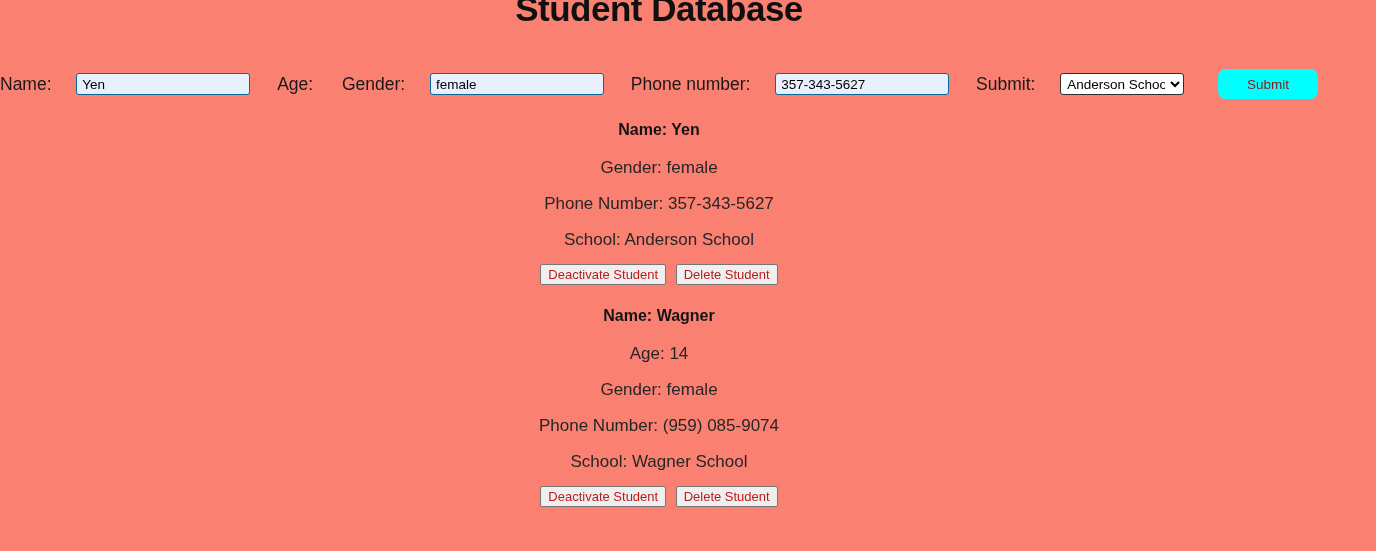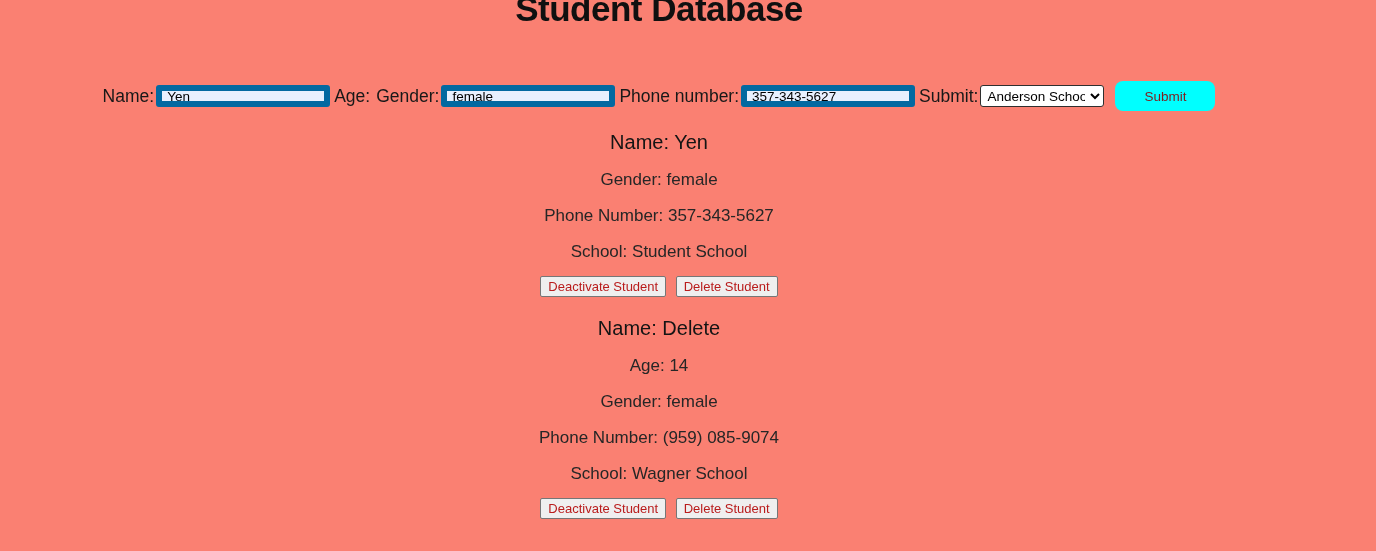--- a/index.html
+++ b/index.html
@@ -18,38 +18,38 @@
   .page-title {
     font-size: 35px;
     line-height: 37px;
     font-weight: 700;
     color: #101010;
     margin: -10px 0 0 0;
     letter-spacing: -0.5px;
   }
   
   .form-row {
-    margin-top: 54px;
+    margin-top: 42px;
     height: 30px;
     display: flex;
     align-items: center;
-    justify-content: center;
+    justify-content: space-between;
     white-space: nowrap;
   }
   .form-label {
     font-size: 17.5px;
     color: #181818;
     margin-left: 4px;
     margin-right: 2px;
   }
   .form-label:first-child { margin-left: 0; }
   .form-input {
     width: 174px;
     height: 22px;
-    border: 6px solid #0369a1;
+    border: 1px solid #0369a1;
     border-radius: 3px;
     background: #FFFFFF;
     font-family: "Liberation Sans", sans-serif;
     font-size: 13.5px;
     color: #000;
     padding: 1px 5px;
     outline: none;
   }
   .form-input.autofill { background: #E8F0FE; }
   .school-select {
@@ -70,23 +70,23 @@
     border: none;
     border-radius: 8px;
     background: #00FFFF;
     color: #7f1d1d;
     font-family: "Liberation Sans", sans-serif;
     font-size: 13.5px;
     cursor: pointer;
   }
   
   .student-name {
-    font-size: 20px;
+    font-size: 16px;
     line-height: 22px;
-    font-weight: 400;
+    font-weight: 700;
     color: #141414;
     margin: 20px 0 0 0;
   }
   .student-line {
     font-size: 17px;
     line-height: 19px;
     color: #262626;
     margin: 17px 0 0 0;
     font-weight: 400;
   }
@@ -123,29 +123,29 @@
       <select class="school-select"><option>Anderson School</option></select>
     <button class="submit-button">Submit</button>
   </div>
 
   <div class="records">
 
     <div class="student-card">
       <h3 class="student-name">Name: Yen</h3>
       <p class="student-line">Gender: female</p>
       <p class="student-line">Phone Number: 357-343-5627</p>
-      <p class="student-line">School: Student School</p>
+      <p class="student-line">School: Anderson School</p>
       <div class="btn-row">
         <button class="rec-btn">Deactivate Student</button>
         <button class="rec-btn">Delete Student</button>
       </div>
     </div>
 
     <div class="student-card">
-      <h3 class="student-name">Name: Delete</h3>
+      <h3 class="student-name">Name: Wagner</h3>
       <p class="student-line">Age: 14</p>
       <p class="student-line">Gender: female</p>
       <p class="student-line">Phone Number: (959) 085-9074</p>
       <p class="student-line">School: Wagner School</p>
       <div class="btn-row">
         <button class="rec-btn">Deactivate Student</button>
         <button class="rec-btn">Delete Student</button>
       </div>
     </div>
 

